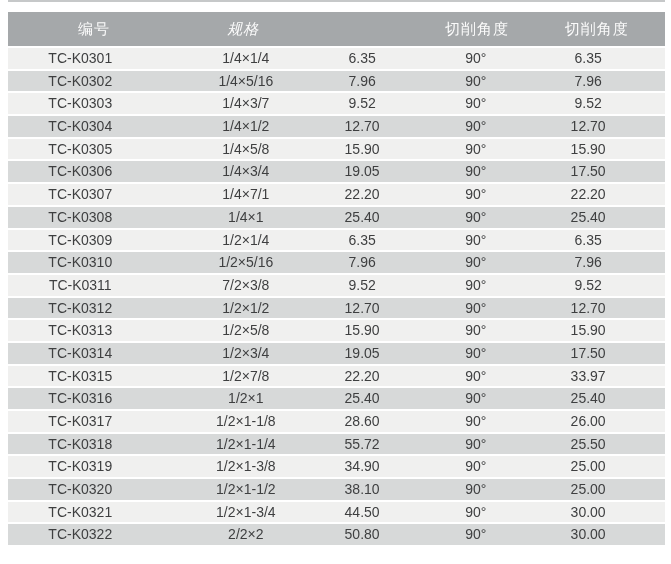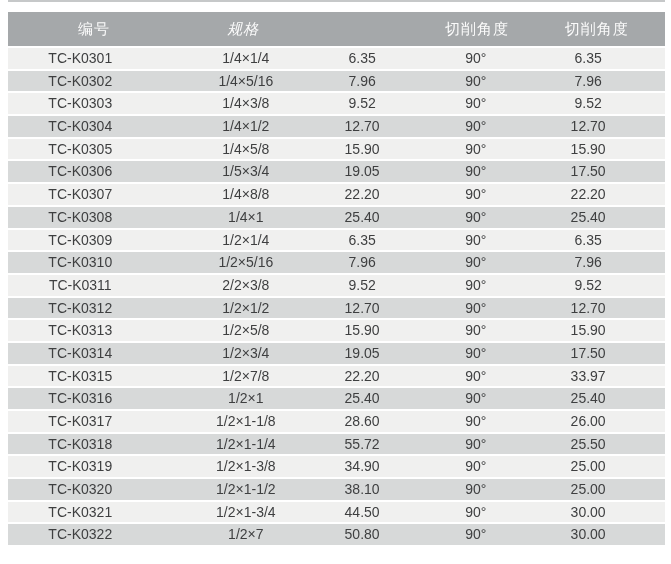--- a/index.html
+++ b/index.html
@@ -77,21 +77,21 @@
   <div class="trow dark">
     <span class="cell c1">TC-K0302</span>
     <span class="cell c2">1/4×5/16</span>
     <span class="cell c3">7.96</span>
     <span class="cell c4">90°</span>
     <span class="cell c5">7.96</span>
   </div>
 
   <div class="trow light">
     <span class="cell c1">TC-K0303</span>
-    <span class="cell c2">1/4×3/8</span>
+    <span class="cell c2">1/4×3/7</span>
     <span class="cell c3">9.52</span>
     <span class="cell c4">90°</span>
     <span class="cell c5">9.52</span>
   </div>
 
   <div class="trow dark">
     <span class="cell c1">TC-K0304</span>
     <span class="cell c2">1/4×1/2</span>
     <span class="cell c3">12.70</span>
     <span class="cell c4">90°</span>
@@ -101,29 +101,29 @@
   <div class="trow light">
     <span class="cell c1">TC-K0305</span>
     <span class="cell c2">1/4×5/8</span>
     <span class="cell c3">15.90</span>
     <span class="cell c4">90°</span>
     <span class="cell c5">15.90</span>
   </div>
 
   <div class="trow dark">
     <span class="cell c1">TC-K0306</span>
-    <span class="cell c2">1/5×3/4</span>
+    <span class="cell c2">1/4×3/4</span>
     <span class="cell c3">19.05</span>
     <span class="cell c4">90°</span>
     <span class="cell c5">17.50</span>
   </div>
 
   <div class="trow light">
     <span class="cell c1">TC-K0307</span>
-    <span class="cell c2">1/4×8/8</span>
+    <span class="cell c2">1/4×7/1</span>
     <span class="cell c3">22.20</span>
     <span class="cell c4">90°</span>
     <span class="cell c5">22.20</span>
   </div>
 
   <div class="trow dark">
     <span class="cell c1">TC-K0308</span>
     <span class="cell c2">1/4×1</span>
     <span class="cell c3">25.40</span>
     <span class="cell c4">90°</span>
@@ -141,21 +141,21 @@
   <div class="trow dark">
     <span class="cell c1">TC-K0310</span>
     <span class="cell c2">1/2×5/16</span>
     <span class="cell c3">7.96</span>
     <span class="cell c4">90°</span>
     <span class="cell c5">7.96</span>
   </div>
 
   <div class="trow light">
     <span class="cell c1">TC-K0311</span>
-    <span class="cell c2">2/2×3/8</span>
+    <span class="cell c2">7/2×3/8</span>
     <span class="cell c3">9.52</span>
     <span class="cell c4">90°</span>
     <span class="cell c5">9.52</span>
   </div>
 
   <div class="trow dark">
     <span class="cell c1">TC-K0312</span>
     <span class="cell c2">1/2×1/2</span>
     <span class="cell c3">12.70</span>
     <span class="cell c4">90°</span>
@@ -229,20 +229,20 @@
   <div class="trow light">
     <span class="cell c1">TC-K0321</span>
     <span class="cell c2">1/2×1-3/4</span>
     <span class="cell c3">44.50</span>
     <span class="cell c4">90°</span>
     <span class="cell c5">30.00</span>
   </div>
 
   <div class="trow dark">
     <span class="cell c1">TC-K0322</span>
-    <span class="cell c2">1/2×7</span>
+    <span class="cell c2">2/2×2</span>
     <span class="cell c3">50.80</span>
     <span class="cell c4">90°</span>
     <span class="cell c5">30.00</span>
   </div>
 </div>
   </div>
 </div>
 
 </body></html>

